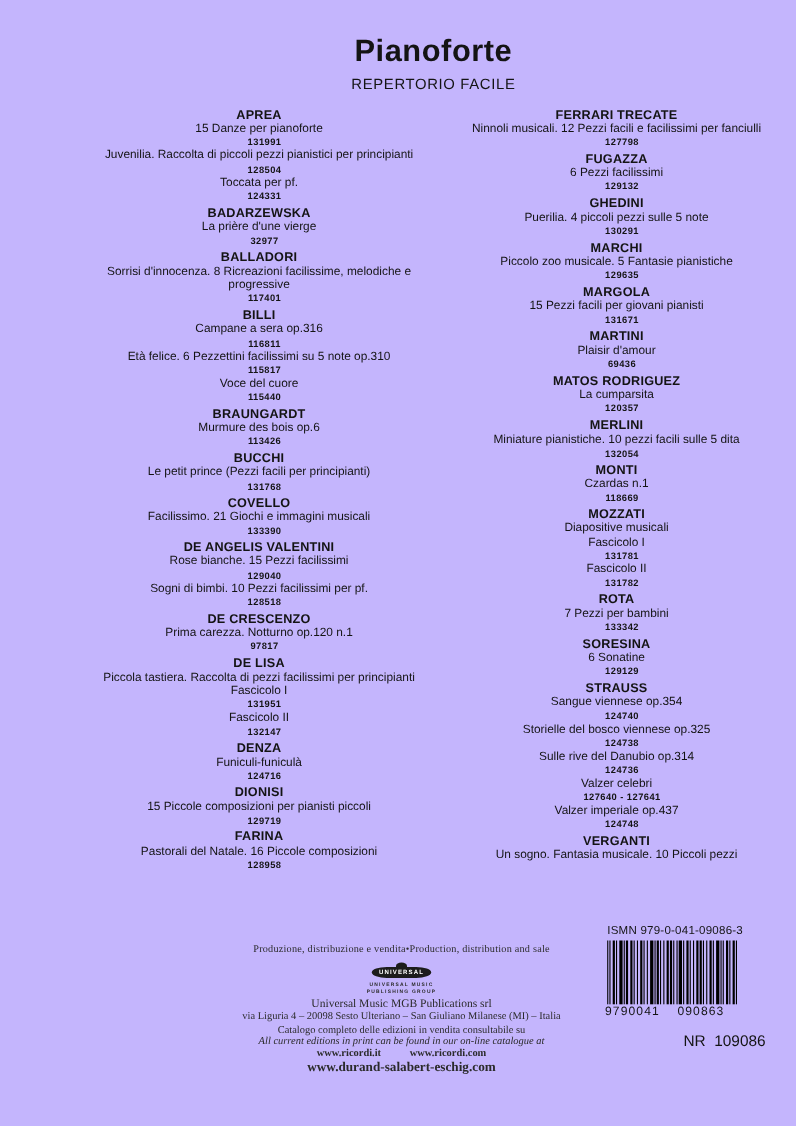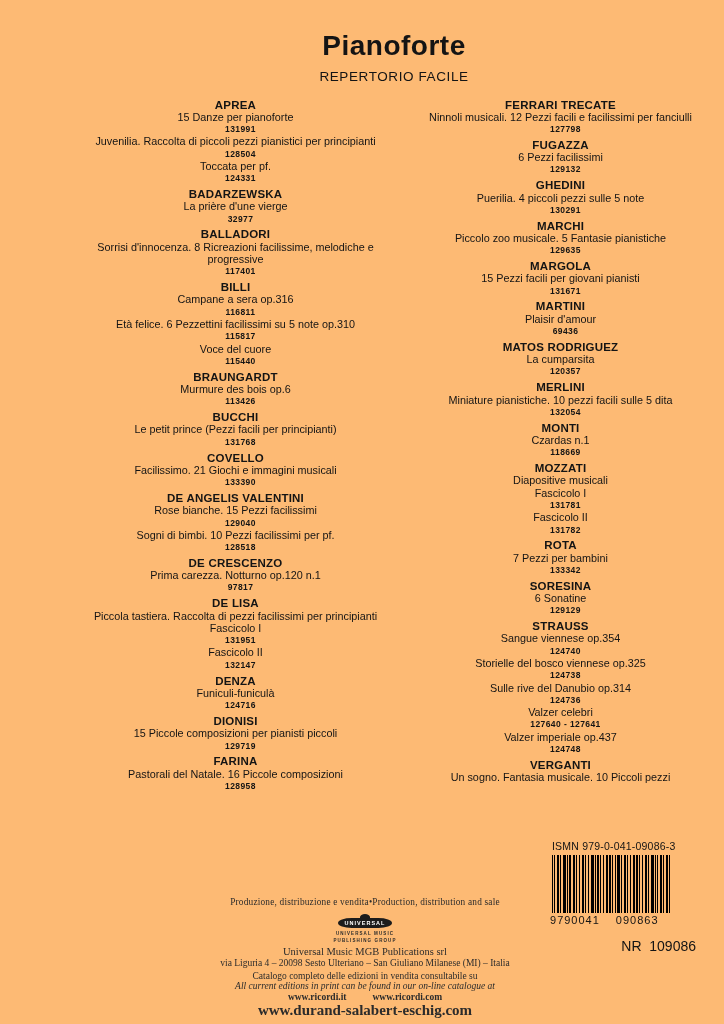--- a/index.html
+++ b/index.html
@@ -1,54 +1,54 @@
 <!DOCTYPE html>
 <html><head>
 <meta charset="utf-8">
 <style>
   html,body{margin:0;padding:0;background:#e8e8e8;}
   .page{
     position:relative;
     width:724px;height:1024px;
-    background:#fdba74;
+    background:#c4b5fd;
     color:#141414;
     font-family:"Liberation Sans", sans-serif;
     overflow:hidden;
     margin:0 auto;
   }
   .header{position:absolute;top:30px;left:68px;width:652px;text-align:center;}
   .title{font-size:28px;font-weight:bold;letter-spacing:0.5px;margin:0;}
   .subtitle{font-size:13.5px;margin-top:7px;letter-spacing:0.6px;}
 
   .columns{position:absolute;top:95px;left:68px;width:650px;display:flex;text-align:center;}
   .col{width:335px;}
   .col.right{width:315px;}
   .composer{font-size:11.5px;font-weight:bold;line-height:12.3px;margin-top:3.5px;letter-spacing:0.2px;}
   .work-title{font-size:10.8px;line-height:12.3px;}
   .work-number{font-size:8.5px;font-weight:bold;line-height:12.3px;padding-left:10px;letter-spacing:0.4px;}
 
   
   .pub-block{position:absolute;top:858px;left:160px;width:410px;text-align:center;
-             font-family:"Liberation Serif", serif;color:#2b2b2b;margin-top:39px;}
+             font-family:"Liberation Serif", serif;color:#2b2b2b;}
   .dist{font-size:9.3px;letter-spacing:0.2px;}
   .logo{margin:4px auto 2px auto;width:64px;}
   .logo-banner{display:inline-block;background:#1c1c1c;color:#fff;border-radius:45%/90%;
                font-size:5.5px;font-weight:bold;letter-spacing:1px;padding:2px 7px 2px 7px;
                font-family:"Liberation Sans", sans-serif;position:relative;}
   .logo-globe{position:absolute;top:-4px;left:50%;transform:translateX(-50%);
               width:10px;height:6px;background:#1c1c1c;border-radius:50% 50% 0 0;}
   .logo-sub{font-size:4.5px;letter-spacing:1.1px;font-weight:bold;color:#2b2b2b;
             font-family:"Liberation Sans", sans-serif;line-height:5.5px;margin-top:1.5px;}
   .pub{font-size:10.5px;margin-top:3px;}
   .addr{font-size:9.5px;margin-top:1px;}
   .note{font-size:9.5px;margin-top:3px;}
   .note.italic{font-style:italic;margin-top:0;}
   .urls{font-size:9.5px;font-weight:bold;margin-top:1px;}
   .urls .gap{display:inline-block;width:26px;}
-  .urls2{font-size:15px;font-weight:bold;}
+  .urls2{font-size:12px;font-weight:bold;}
 
   
   .ismn-block{position:absolute;top:840px;left:552px;width:158px;}
   .ismn{font-size:10.5px;letter-spacing:0.2px;white-space:nowrap;}
   .barcode{height:58px;margin-top:3px;display:flex;align-items:stretch;}
   .barcode span{display:block;height:100%;background:#000;}
   .bc-digits{display:flex;font-size:11px;margin-top:1px;letter-spacing:1px;}
   .bc-digits .d1{margin-left:-2px;}
   .bc-digits .d2{margin-left:0;}
   .bc-digits .d3{margin-left:16px;}

